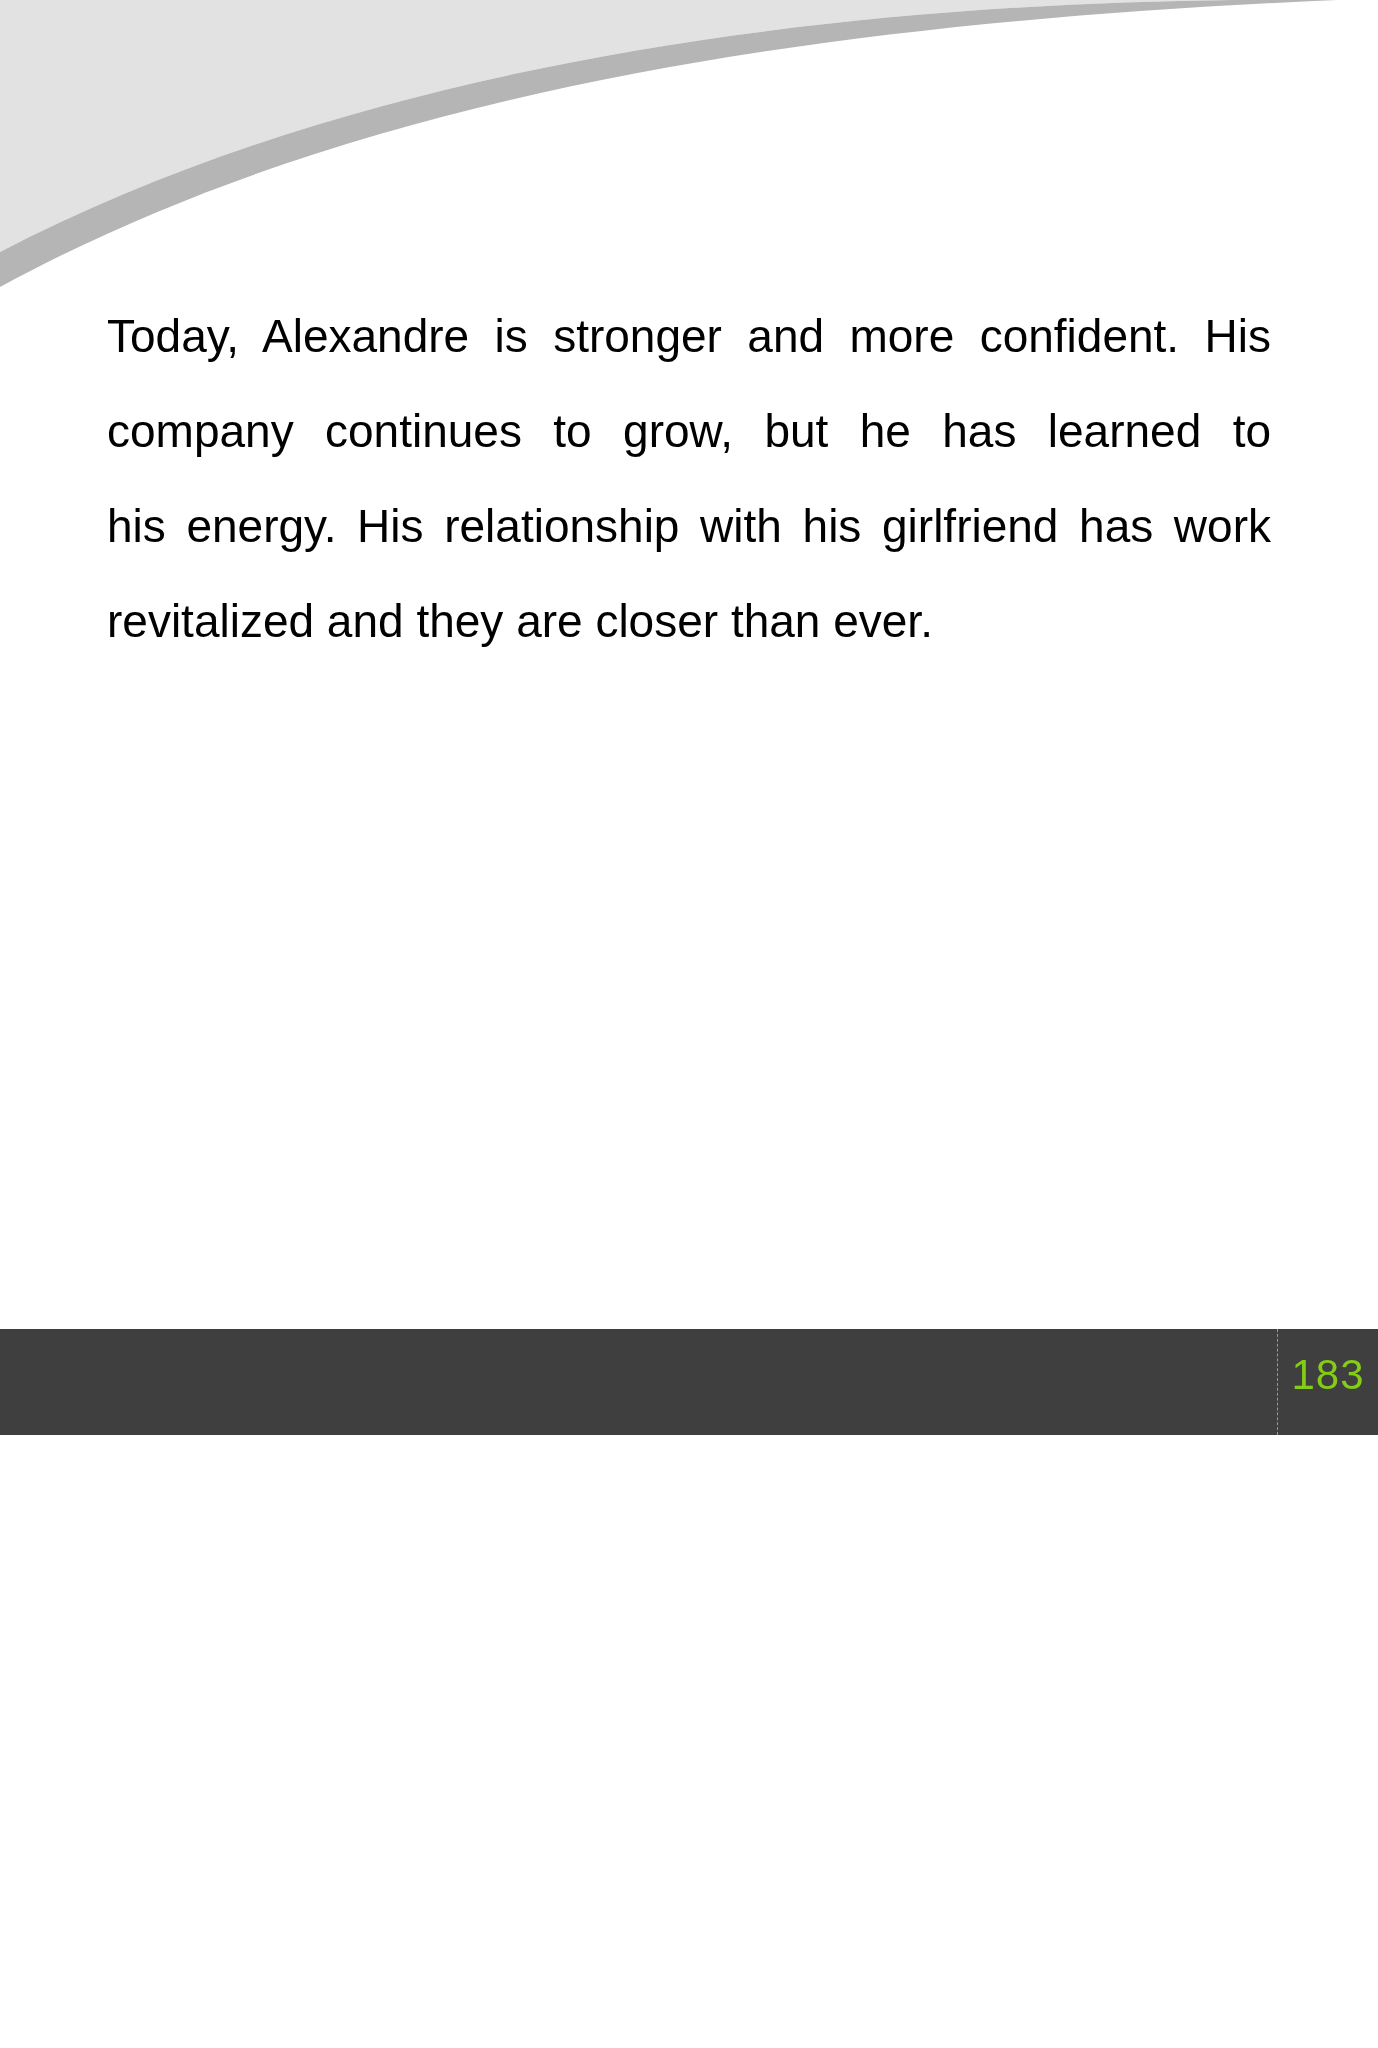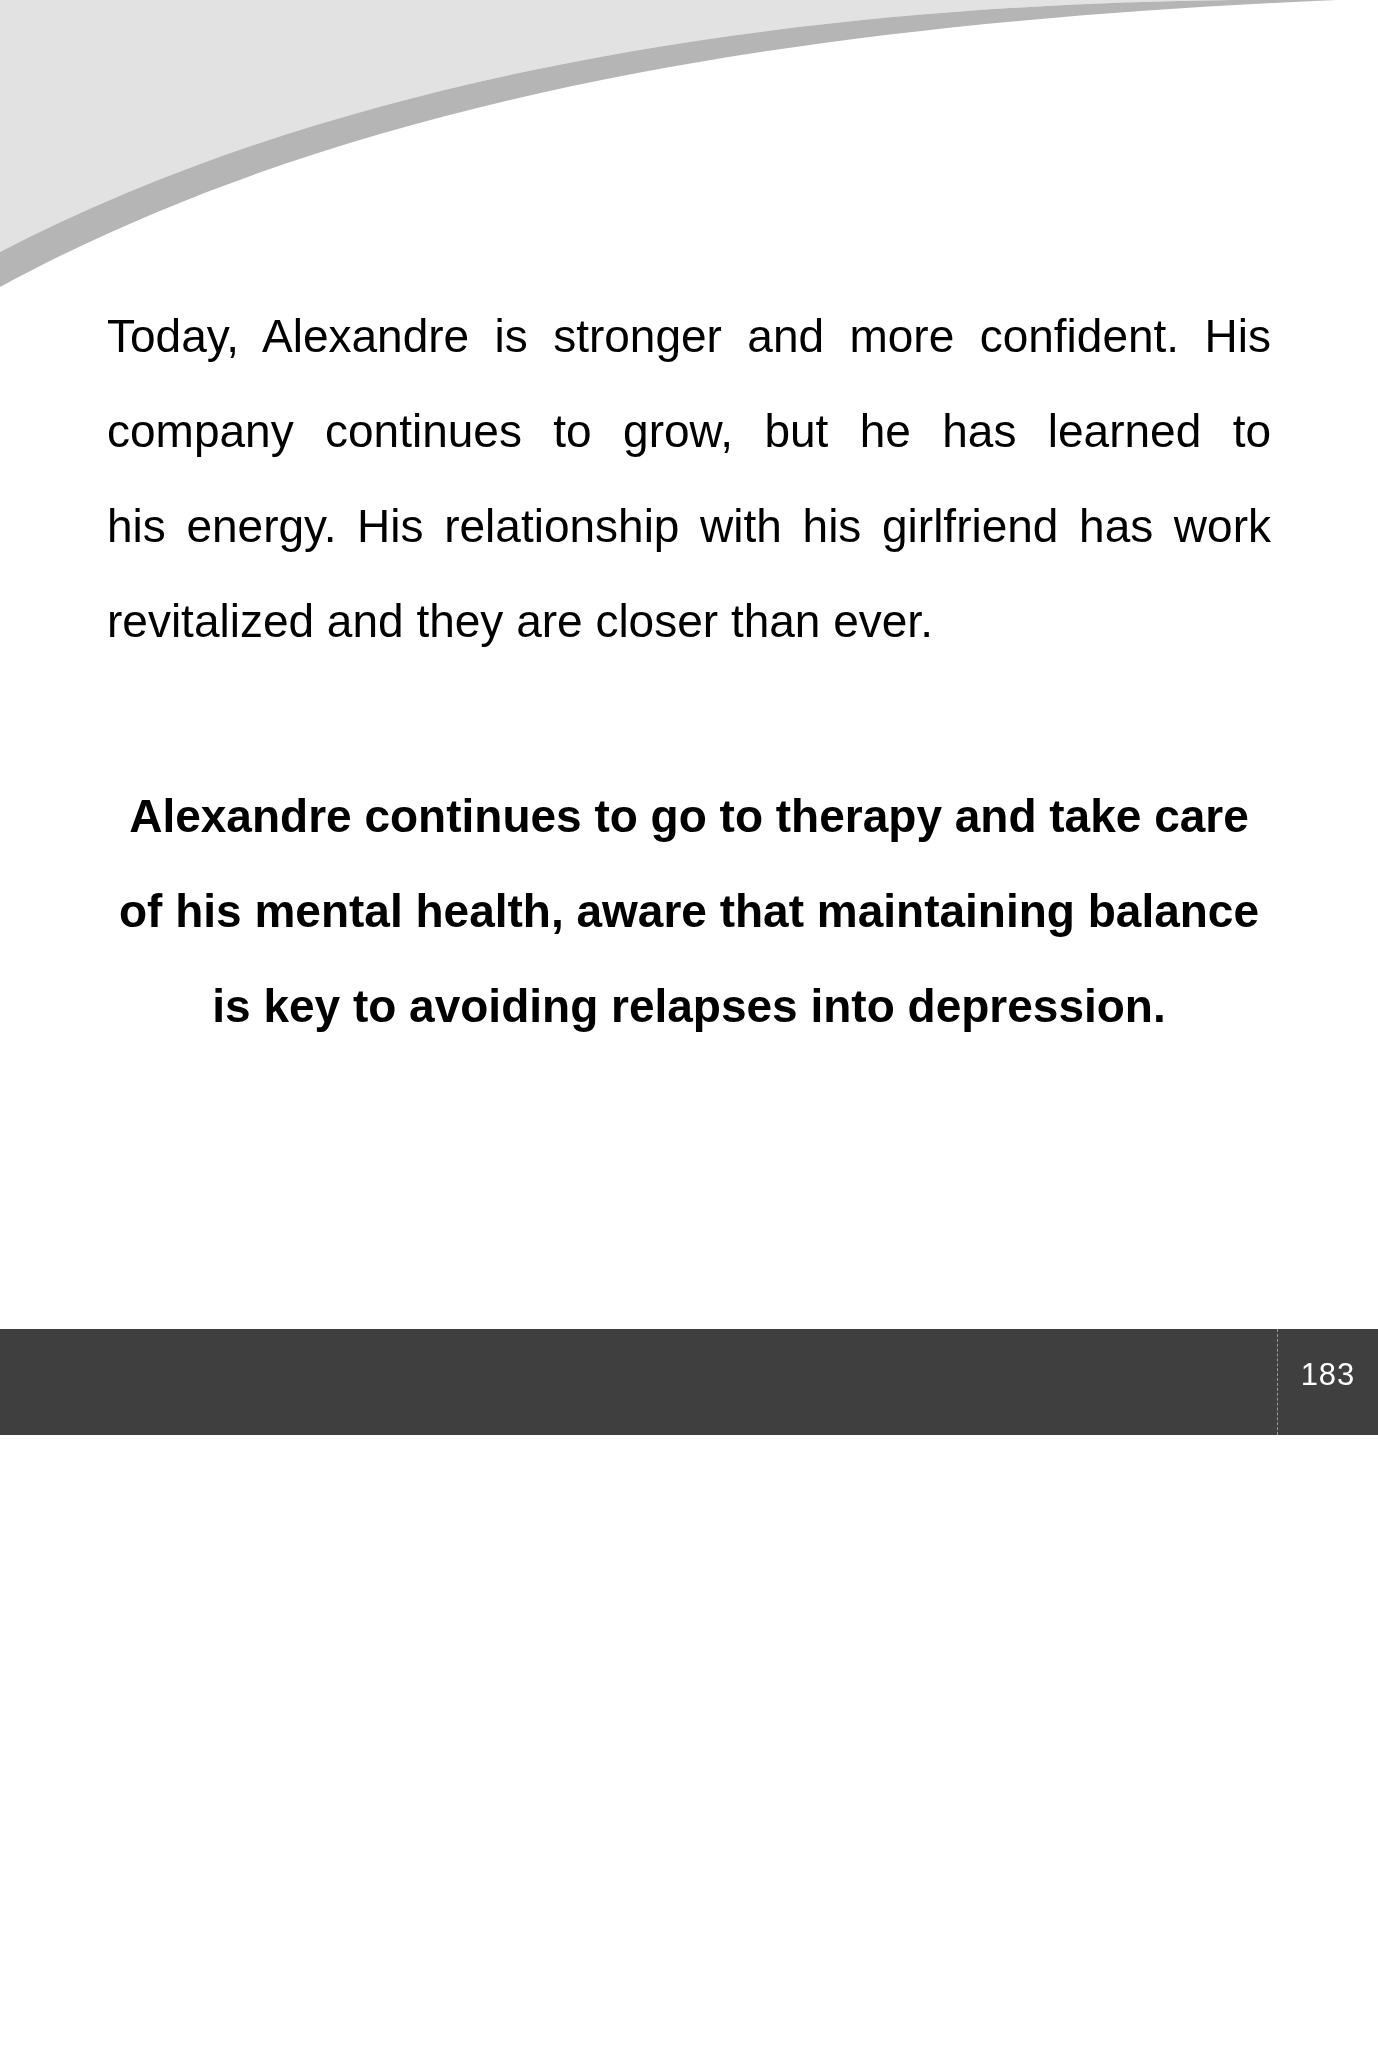--- a/index.html
+++ b/index.html
@@ -72,22 +72,22 @@
     right: 0;
     top: 0;
     width: 100px;
     height: 100%;
     border-left: 1px dashed #9a9a9a;
     display: flex;
     align-items: center;
     justify-content: center;
   }
   .footer .page-number {
-    color: #ffffff;
-    font-size: 31px;
+    color: #84cc16;
+    font-size: 42px;
     letter-spacing: 1px;
     transform: translateY(-7px);
   }
 </style>
 </head>
 <body>
 
 <div class="page">
 
   <svg class="swoosh" viewBox="0 0 1378 300" preserveAspectRatio="none">
@@ -97,25 +97,20 @@
 
   <div class="content">
 
     <div class="para">
       <div class="line">Today, Alexandre is stronger and more confident. His</div>
       <div class="line">company continues to grow, but he has learned to</div>
       <div class="line">his energy. His relationship with his girlfriend has work</div>
       <div class="line last">revitalized and they are closer than ever.</div>
     </div>
 
-    <div class="para para-bold">
-      <div class="line">Alexandre continues to go to therapy and take care</div>
-      <div class="line">of his mental health, aware that maintaining balance</div>
-      <div class="line">is key to avoiding relapses into depression.</div>
-    </div>
 
   </div>
 
   <div class="footer">
     <div class="page-number-cell">
       <span class="page-number">183</span>
     </div>
   </div>
 
 </div>

